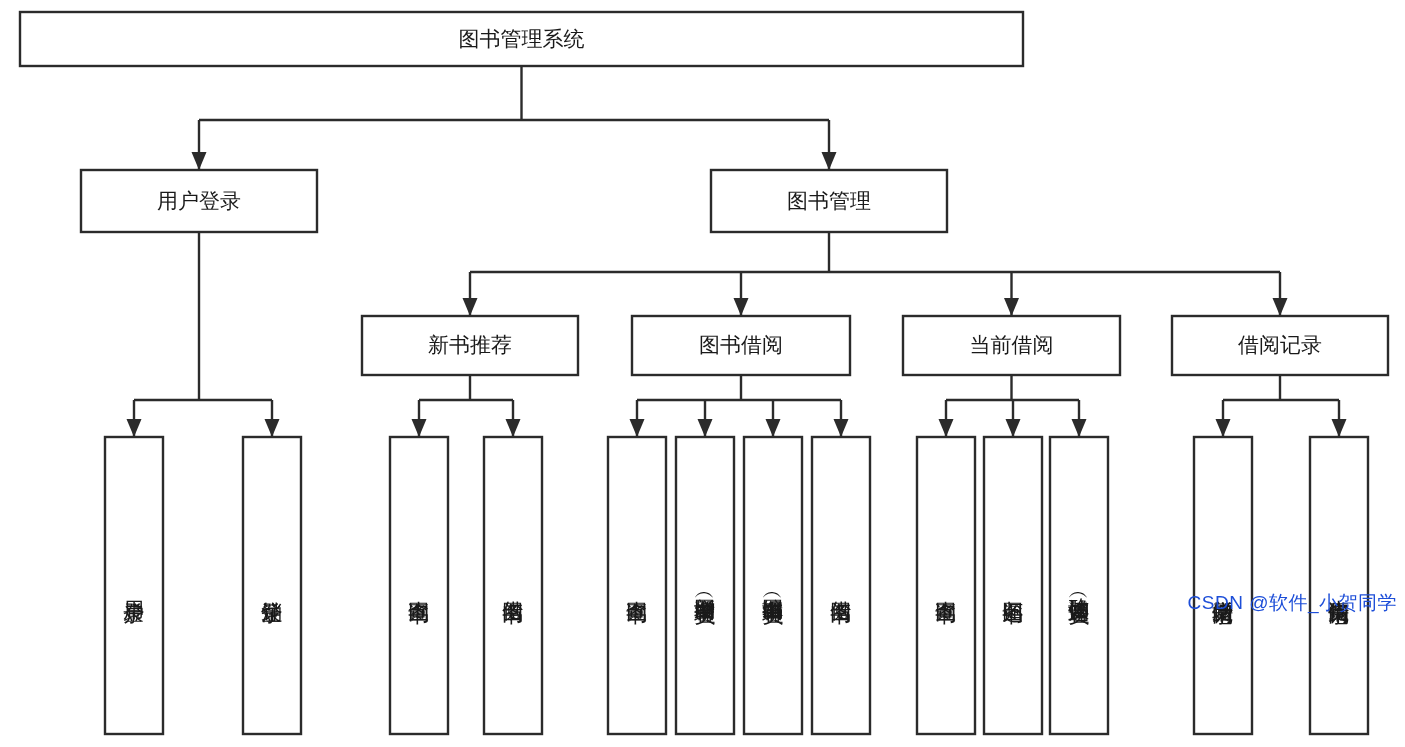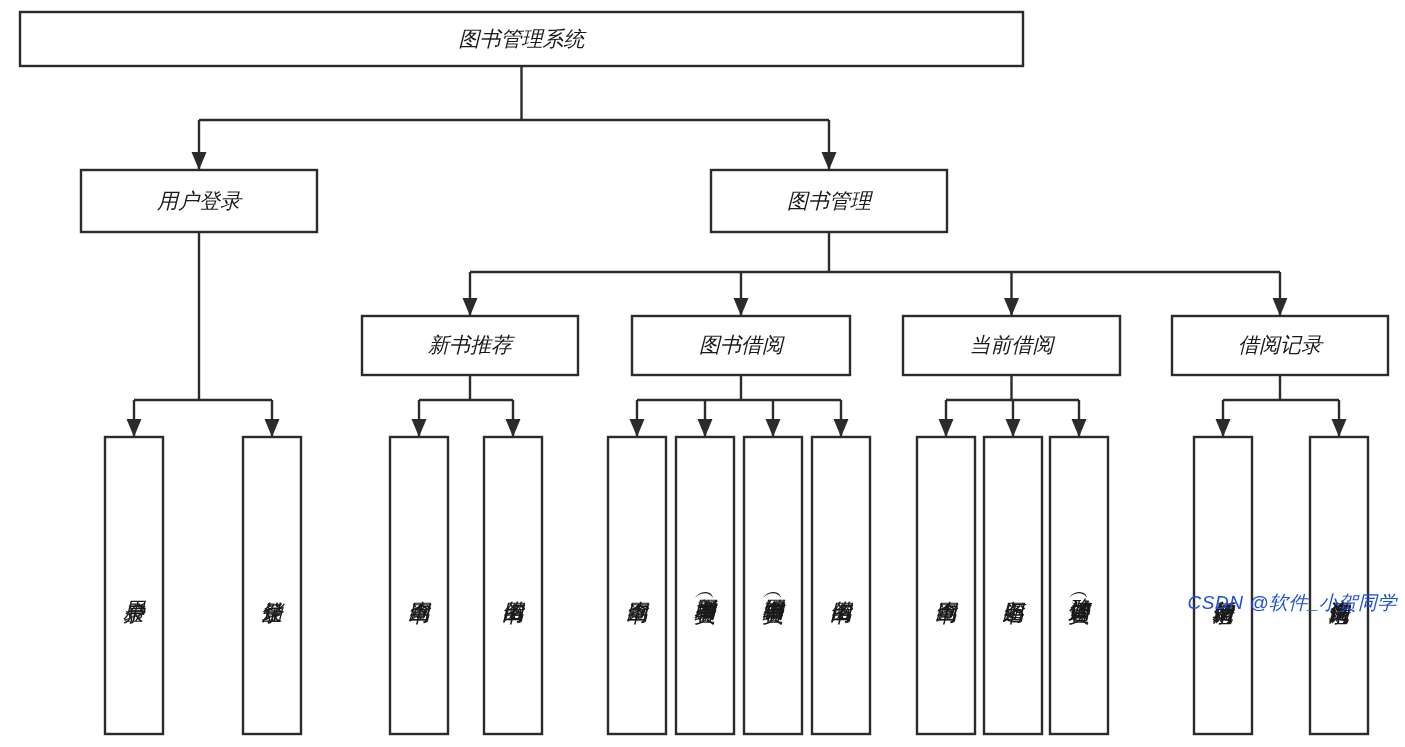--- a/index.html
+++ b/index.html
@@ -11,21 +11,20 @@
     width: 1405px;
     height: 747px;
     font-family: "Liberation Sans", "DejaVu Sans", sans-serif;
     overflow: hidden;
   }
   #diagram-root {
     position: relative;
     width: 1405px;
     height: 622px;
     background: #ffffff;
-    font-style: italic;
   }
   svg#flow {
     position: absolute;
     left: 0;
     top: 0;
     width: 1405px;
     height: 747px;
     display: block;
   }
   .node-rect {

